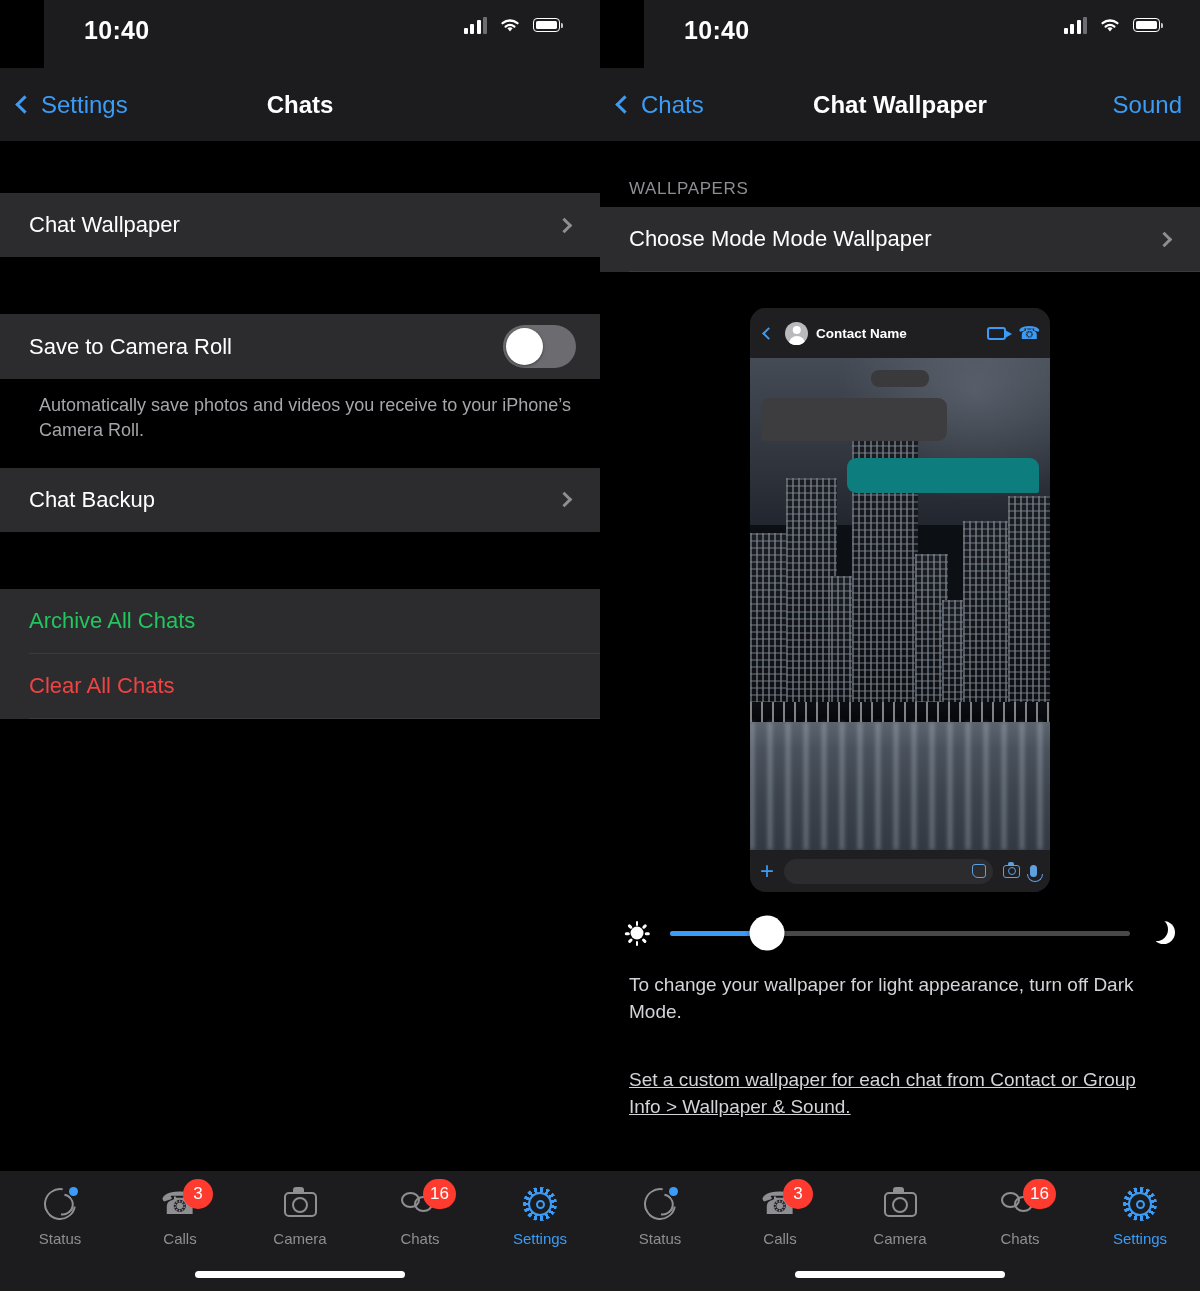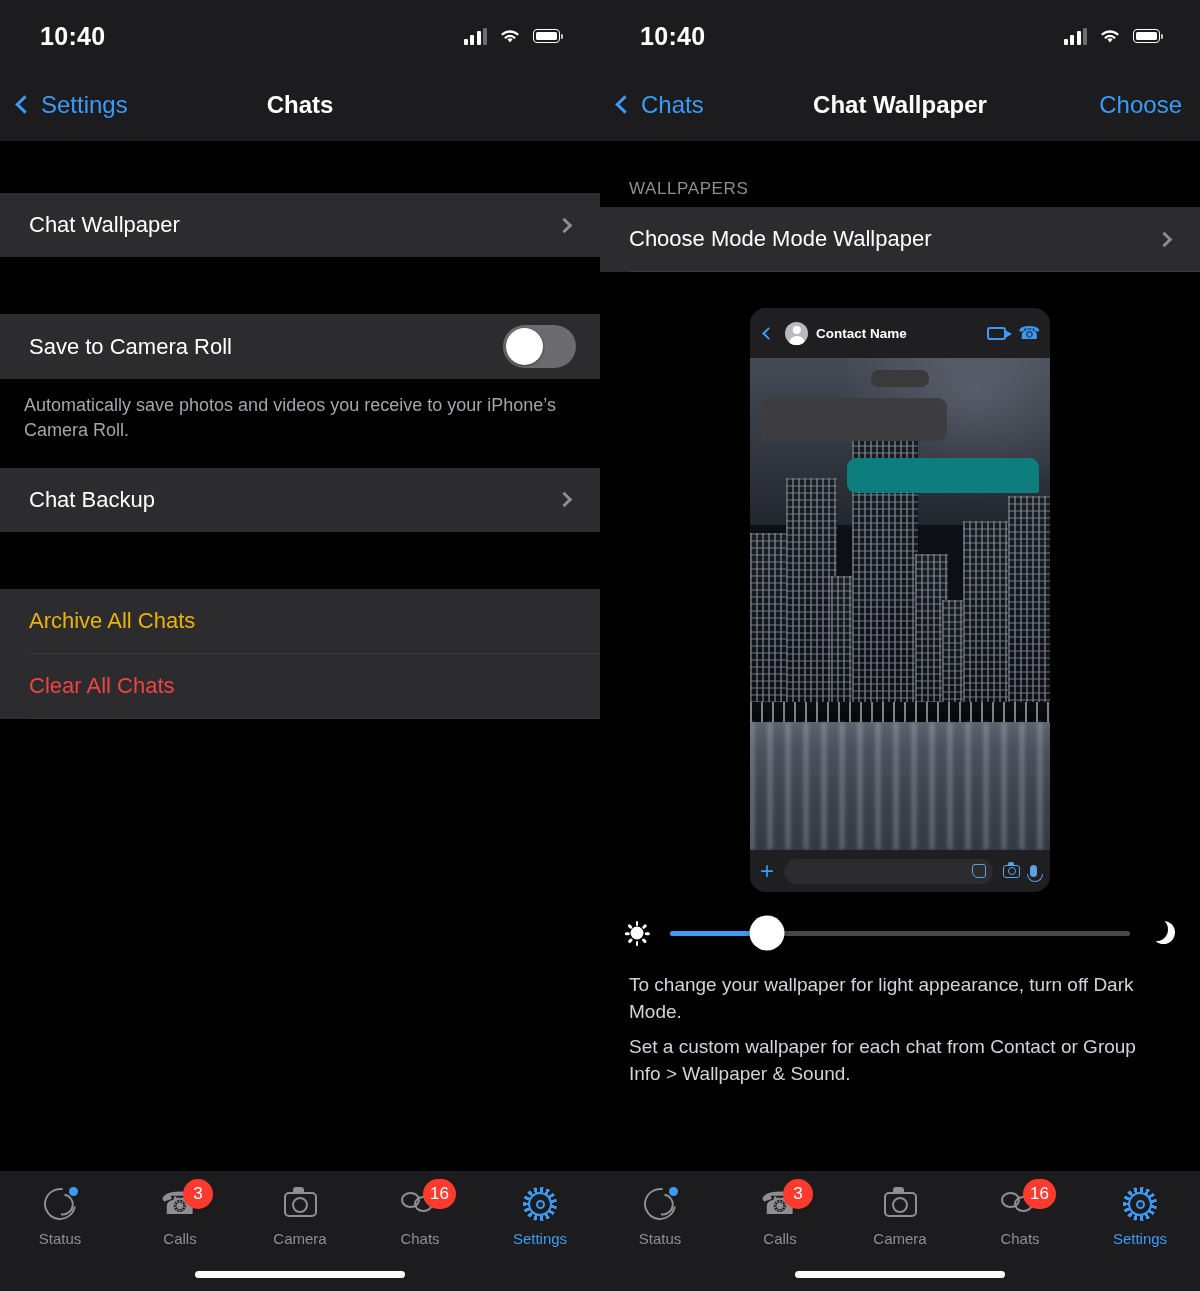--- a/index.html
+++ b/index.html
@@ -8,22 +8,23 @@
     width:1200px; height:1291px;
     font-family:"Liberation Sans", sans-serif;
     color:#fff; overflow:hidden; position:relative;
   }
   .screens{ display:flex; width:1200px; height:1291px; }
   .screen{ width:600px; height:1291px; position:relative; background:#000; display:flex; flex-direction:column; }
 
   
   .statusbar{
     height:68px; background:#1c1c1e; flex:0 0 68px;
-    display:flex; align-items:center; justify-content:space-between;
-    padding:4px 40px 0 40px;
+    display:flex; align-items:flex-start; justify-content:space-between;
+    padding:16px 40px 0 40px;
+    margin-left:44px;
   }
   .clock{ font-size:25px; font-weight:bold; letter-spacing:.3px; }
   .status-icons{ display:flex; align-items:center; gap:11px; }
   .bars{ display:flex; align-items:flex-end; gap:2.5px; height:17px; }
   .bars i{ display:block; width:4px; background:#fff; border-radius:1px; }
   .bars i:nth-child(1){ height:6px; }
   .bars i:nth-child(2){ height:10px; }
   .bars i:nth-child(3){ height:14px; }
   .bars i:nth-child(4){ height:17px; background:#6d6d72; }
   .battery{ width:27px; height:14px; border:1.6px solid #fff; border-radius:4px; position:relative; padding:1.6px; }
@@ -44,22 +45,22 @@
   .body{ flex:1 1 auto; background:#000; overflow:hidden; position:relative; }
   .gap{ background:#000; }
   .group{ background:#2c2c2e; }
   .row{
     min-height:64px; display:flex; align-items:center;
     padding:0 24px 0 29px; font-size:22px; color:#fff; cursor:pointer;
   }
   .row .label{ flex:1 1 auto; }
   .chev-right{ width:11px; height:11px; border-right:3px solid #8e8e93; border-top:3px solid #8e8e93; transform:rotate(45deg); flex:0 0 auto; margin-right:6px; }
   .hairline{ height:1px; background:#3a3a3c; margin-left:29px; }
-  .footnote{ background:#000; padding:14px 29px 20px 24px; color:#a5a5aa; font-size:18px; line-height:1.38; }
-  .link-blue{ color:#eab308; }
+  .footnote{ background:#000; padding:14px 29px 20px 39px; color:#a5a5aa; font-size:18px; line-height:1.38; }
+  .link-blue{ color:#22c55e; }
   .link-red{ color:#ef4444; }
 
   
   .toggle{ width:73px; height:43px; border-radius:22px; background:#6b6b70; position:relative; flex:0 0 auto; cursor:pointer; }
   .toggle .knob{ position:absolute; top:3px; left:3px; width:37px; height:37px; border-radius:50%; background:#fff; box-shadow:0 1px 3px rgba(0,0,0,.45); }
 
   
   .section-hdr{ color:#8e8e93; font-size:17px; letter-spacing:.6px; padding:18px 29px 8px 29px; background:#000; }
 
   
@@ -141,21 +142,21 @@
   .sun i:nth-child(3){ transform:rotate(90deg); }
   .sun i:nth-child(4){ transform:rotate(135deg); }
   .moon{ width:26px; height:26px; flex:0 0 26px; position:relative; }
   .moon::before{ content:""; position:absolute; right:1px; top:1px; width:23px; height:23px; border-radius:50%; background:#fff; }
   .moon::after{ content:""; position:absolute; right:8px; top:-2px; width:23px; height:23px; border-radius:50%; background:#000; }
   .track{ flex:1 1 auto; height:5px; border-radius:3px; background:#48484a; position:relative; cursor:pointer; }
   .track .fill{ position:absolute; left:0; top:0; bottom:0; border-radius:3px; background:#3b9cf7; }
   .track .knob{ position:absolute; top:50%; width:35px; height:35px; border-radius:50%; background:#fff; transform:translate(-50%,-50%); box-shadow:0 1px 4px rgba(0,0,0,.5); }
 
   .info{ background:#000; padding:4px 29px 0 29px; color:#d3d3d8; font-size:19px; line-height:1.42; }
-  .info p + p { margin-top:8px; }
+  .info p + p { margin-top:41px;text-decoration:underline; }
 
   
   .tabbar{
     flex:0 0 121px; background:#1c1c1e; display:flex; align-items:flex-start;
     padding-top:14px; border-top:1px solid #000;
   }
   .tab{ flex:1 1 0; display:flex; flex-direction:column; align-items:center; gap:7px; cursor:pointer; position:relative; }
   .tab .tico{ width:38px; height:38px; position:relative; }
   .tab .tlabel{ font-size:15px; color:#8e8e93; }
   .tab.active .tlabel{ color:#3b9cf7; }
@@ -330,21 +331,21 @@
           </div>
       </div>
     </div>
 
     <div class="navbar">
       <div class="nav-back">
         <span class="chev-left"></span>
         <span>Chats</span>
       </div>
       <div class="nav-title">Chat Wallpaper</div>
-      <div class="nav-right">Choose</div>
+      <div class="nav-right">Sound</div>
     </div>
 
     <div class="body">
       <div class="gap" style="height:20px"></div>
       <div class="section-hdr">WALLPAPERS</div>
 
       <div class="group">
         <div class="row">
           <span class="label">Choose Mode Mode Wallpaper</span>
           <span class="chev-right"></span>

